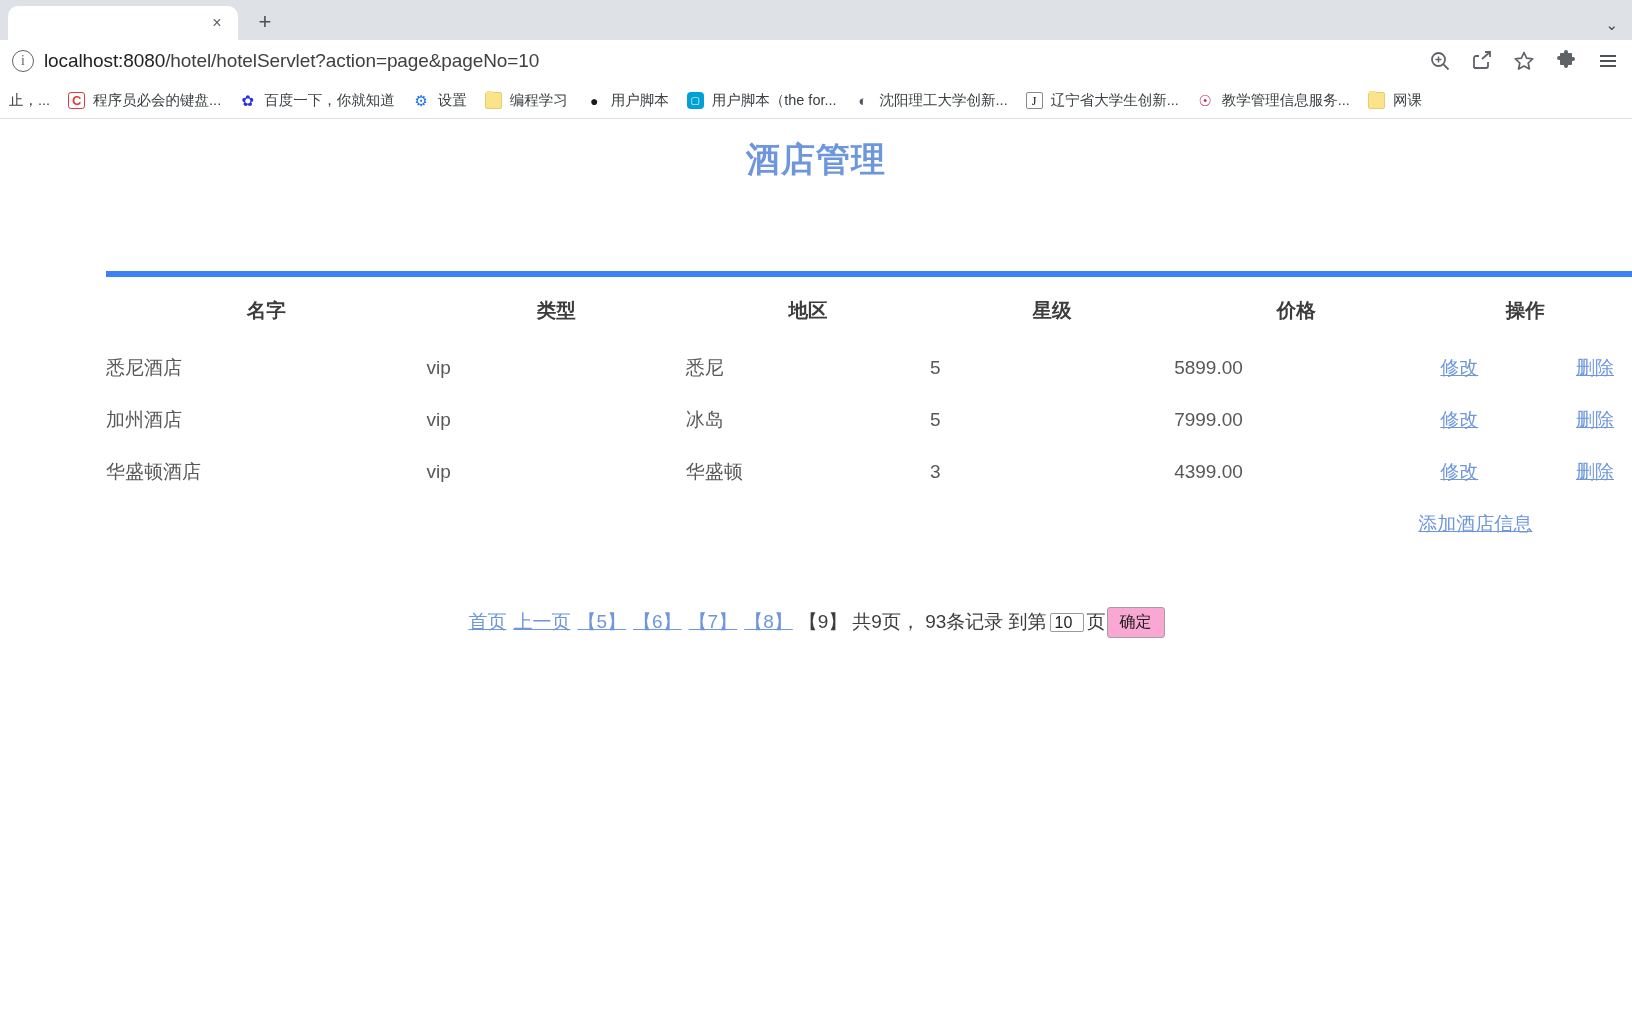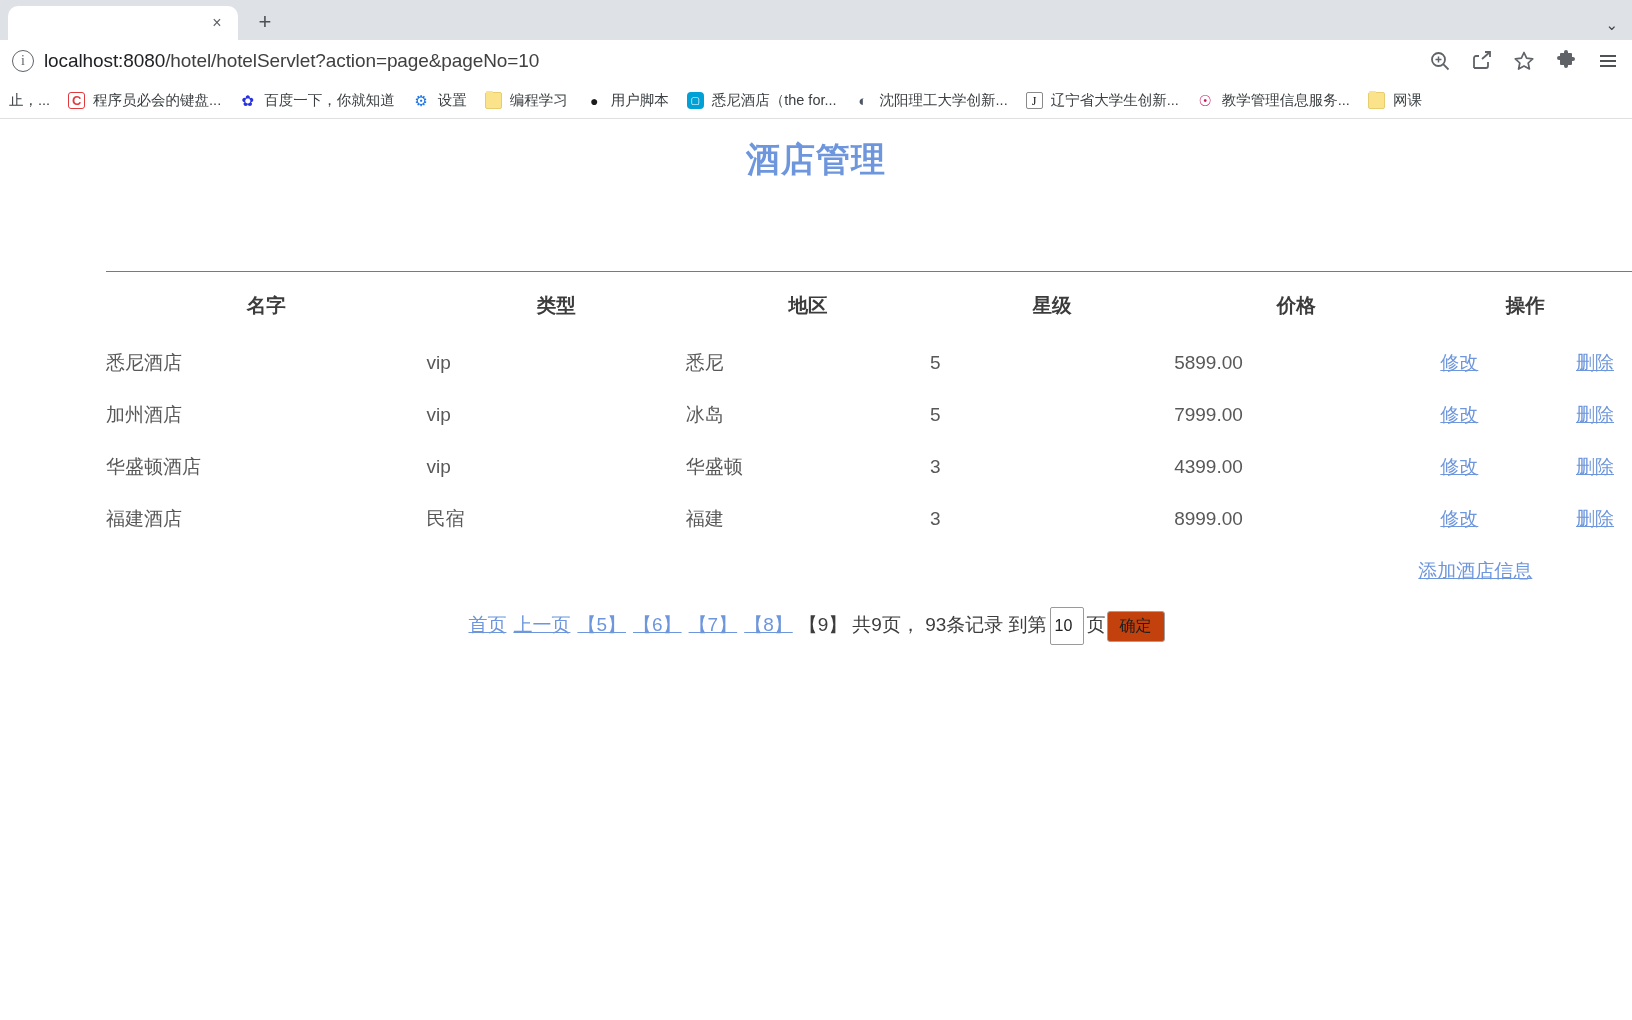--- a/index.html
+++ b/index.html
@@ -162,21 +162,21 @@
 
   .table-wrap {
     position: absolute;
     left: 106px;
     right: 0px;
     top: 152px;
   }
   table.hotel {
     width: 100%;
     border-collapse: collapse;
-    border-top: 1px solid #3b82f6;
+    border-top: 6px solid #3b82f6;
     font-size: 19px;
     color: #4d4d4d;
   }
   table.hotel th {
     font-weight: bold;
     color: #3c3c3c;
     font-size: 19.5px;
     padding: 20px 0 18px 0;
     text-align: center;
   }
@@ -212,38 +212,38 @@
     top: 488px;
     left: 0; right: 0;
     text-align: center;
     font-size: 19px;
     color: #3d3d3d;
   }
   .pager a { color: #6e96dc; text-decoration: underline; margin: 0 1px; }
   .pager .plain { color: #3d3d3d; }
   .pager .cur { color: #3d3d3d; }
   .pager input.pageinput {
-    width: 34px; height: 38px;
+    width: 34px; height: 19px;
     font-size: 16px;
     text-align: left;
     padding: 1px 4px;
     border: 1px solid #9a9a9a;
     border-radius: 2px;
     vertical-align: middle;
     margin: 0 3px;
     background: #fff;
     color: #222;
     font-family: "Liberation Sans", sans-serif;
   }
   .pager button.confirm {
     font-size: 16px;
     padding: 4px 12px;
     border: 1px solid #a0a0a0;
     border-radius: 3px;
-    background: #c2410c;
+    background: #f9a8d4;
     color: #202020;
     vertical-align: middle;
     margin-left: 1px;
     cursor: pointer;
     font-family: "Liberation Sans", sans-serif;
   }
   .sep { display: inline-block; width: 5px; }
 
   
   .cursor {
@@ -318,21 +318,21 @@
     <div class="bm">
       <span class="bm-ico ico-folder"></span>
       <span class="bm-label">编程学习</span>
     </div>
     <div class="bm">
       <span class="bm-ico ico-script">●</span>
       <span class="bm-label">用户脚本</span>
     </div>
     <div class="bm">
       <span class="bm-ico ico-bili">▢</span>
-      <span class="bm-label">悉尼酒店（the for...</span>
+      <span class="bm-label">用户脚本（the for...</span>
     </div>
     <div class="bm">
       <span class="bm-ico ico-globe">◐</span>
       <span class="bm-label">沈阳理工大学创新...</span>
     </div>
     <div class="bm">
       <span class="bm-ico ico-jw">J</span>
       <span class="bm-label">辽宁省大学生创新...</span>
     </div>
     <div class="bm">
@@ -404,33 +404,20 @@
             <td>华盛顿</td>
             <td>3</td>
             <td>4399.00</td>
             <td class="ops">
               <div class="ops-inner">
                 <a class="lnk">修改</a>
                 <a class="lnk">删除</a>
               </div>
             </td>
           </tr>
-          <tr>
-            <td>福建酒店</td>
-            <td>民宿</td>
-            <td>福建</td>
-            <td>3</td>
-            <td>8999.00</td>
-            <td class="ops">
-              <div class="ops-inner">
-                <a class="lnk">修改</a>
-                <a class="lnk">删除</a>
-              </div>
-            </td>
-          </tr>
           <tr class="add-row">
             <td></td>
             <td></td>
             <td></td>
             <td></td>
             <td></td>
             <td class="add-cell">
               <a class="lnk">添加酒店信息</a>
             </td>
           </tr>

